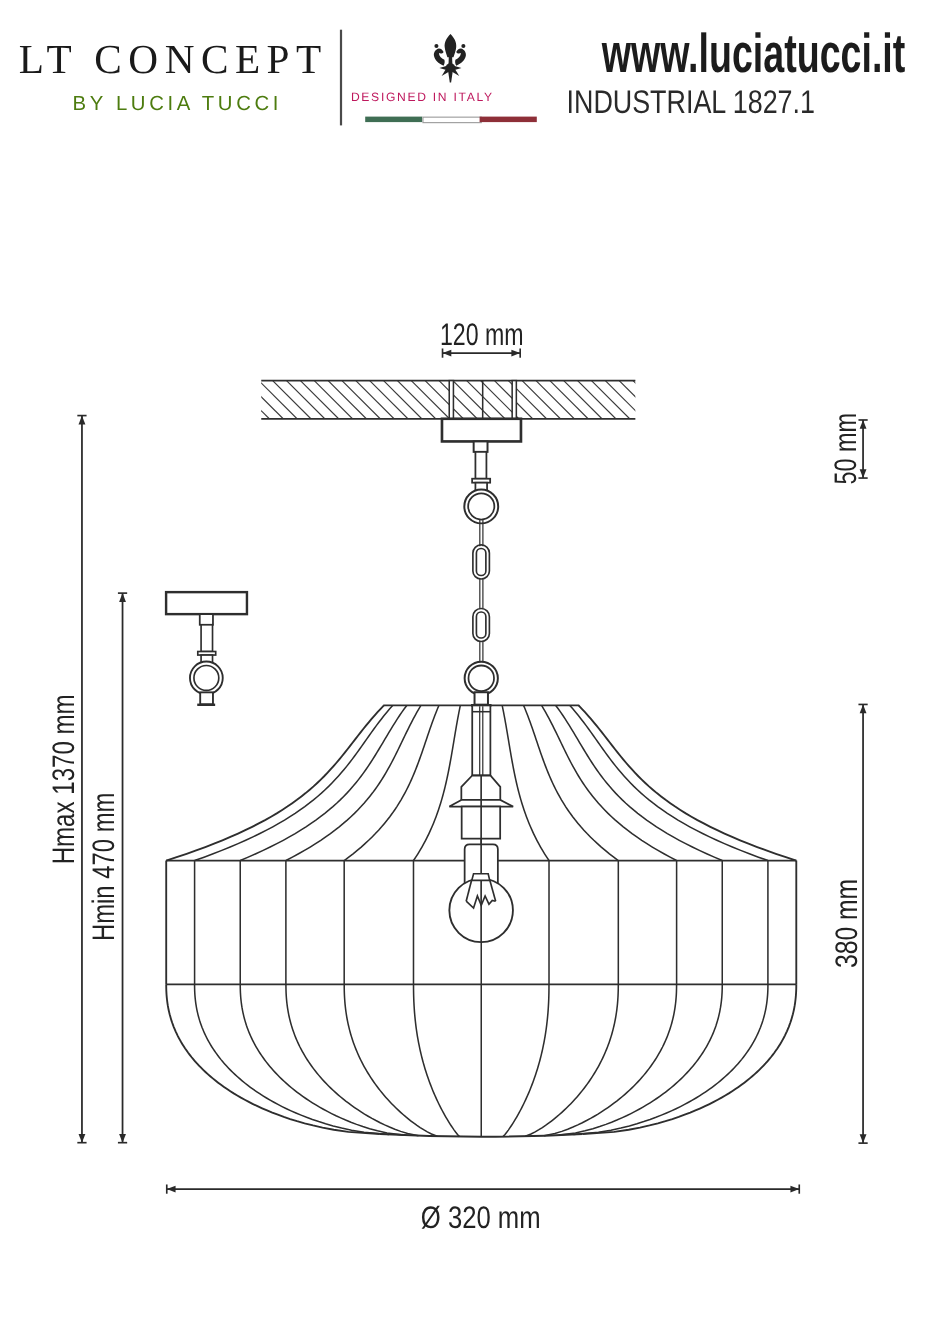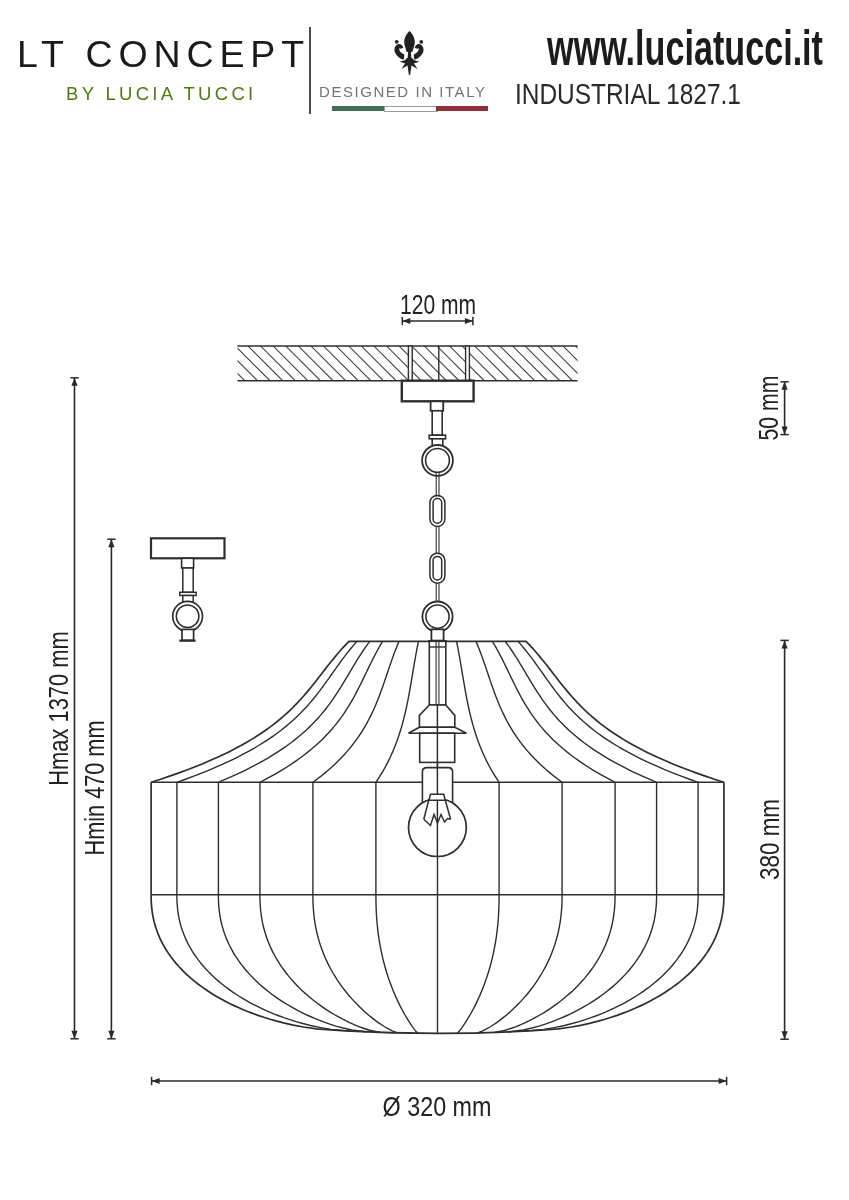--- a/index.html
+++ b/index.html
@@ -1,38 +1,38 @@
 <!DOCTYPE html>
 <html><head><meta charset="utf-8">
 <style>
 html,body{margin:0;padding:0;background:#fff;width:849px;height:1200px;overflow:hidden}
 body{position:relative;font-family:"Liberation Sans",sans-serif;-webkit-font-smoothing:antialiased}
 .abs{position:absolute;white-space:nowrap}
 </style></head>
 <body>
-<div class="abs" style="left:17px;top:36px;font-family:Liberation Sans, sans-serif;font-size:37.5px;letter-spacing:5.9px;color:#1a1a1a;line-height:1">LT CONCEPT</div>
+<div class="abs" style="left:17px;top:36px;font-family:Liberation Serif, serif;font-size:37.5px;letter-spacing:5.9px;color:#1a1a1a;line-height:1">LT CONCEPT</div>
 <div class="abs" style="left:66px;top:85px;font-size:18.5px;letter-spacing:3.3px;color:#4d7c0f;line-height:1">BY LUCIA TUCCI</div>
 <div class="abs" style="left:309px;top:27px;width:2px;height:87px;background:#4a4a4a"></div>
 <svg width="32" height="45" viewBox="0 0 64 90" style="position:absolute;left:393px;top:31px">
 <g fill="#222">
 <path d="M33,0 C39,5.5 44.5,15 43.5,23.5 C42.8,30 40.5,36.5 38.5,42 L27.5,42 C25.5,36.5 23.2,30 22.5,23.5 C21.5,15 27,5.5 33,0 Z"></path>
 <path d="M30,41 L36,41 L36.5,55 L29.5,55 Z"></path>
 <path d="M12,26 C6,27 2,33 3,39.5 C4.5,47 11,54 20.5,57.5 C22.5,54 23,50 22,46.5 C16,44.5 12.5,40 12,34.5 C15,36 19,35.5 20.5,32.5 C19,28.5 16,26.5 12,26 Z"></path>
 <path d="M52,26 C58,27 62,33 61,39.5 C59.5,47 53,54 43.5,57.5 C41.5,54 41,50 42,46.5 C48,44.5 51.5,40 52,34.5 C49,36 45,35.5 43.5,32.5 C45,28.5 48,26.5 52,26 Z"></path>
 <circle cx="7.5" cy="21.7" r="3.7"></circle>
 <circle cx="56.5" cy="21.7" r="3.7"></circle>
 <ellipse cx="33" cy="60" rx="8.5" ry="7"></ellipse>
 <path d="M13,61.5 L30,56.5 L30,66.5 Z"></path>
 <path d="M53,61.5 L36,56.5 L36,66.5 Z"></path>
 <path d="M17,76 L27,60 L34,66 Z"></path>
 <path d="M49,76 L39,60 L32,66 Z"></path>
 <path d="M28,62 L38,62 L34.2,88 L31.8,88 Z"></path>
 </g>
   </svg>
-<div class="abs" style="left:319px;top:84px;font-size:15px;letter-spacing:1.55px;color:#737373;line-height:1">DESIGNED IN ITALY</div>
+<div class="abs" style="left:319px;top:84px;font-size:11px;letter-spacing:1.55px;color:#be185d;line-height:1">DESIGNED IN ITALY</div>
 <div class="abs" style="left:332px;top:106px;width:156px;height:5px">
   <div style="position:absolute;left:0;top:0;width:52px;height:5px;background:#3f6e54"></div>
   <div style="position:absolute;left:52px;top:0;width:52px;height:3.6px;background:#fff;border:0.7px solid #9a9a9a"></div>
   <div style="position:absolute;left:104px;top:0;width:52px;height:5px;background:#8e2f38"></div>
 </div>
 <div class="abs" style="left:823px;top:24px;transform:translateX(-100%) scaleX(0.686);transform-origin:right top;font-size:49.8px;font-weight:bold;color:#1c1c1c;line-height:1">www.luciatucci.it</div>
 <div class="abs" style="left:515px;top:79px;transform:scaleX(0.82);transform-origin:left top;font-size:29.8px;color:#2a2a2a;line-height:1">INDUSTRIAL 1827.1</div>
 <svg width="849" height="1200" style="position:absolute;left:0;top:0">
 <clipPath id="hatchclip">
       <rect x="237.5" y="346.0" width="340.1" height="34.69999999999999"></rect>

